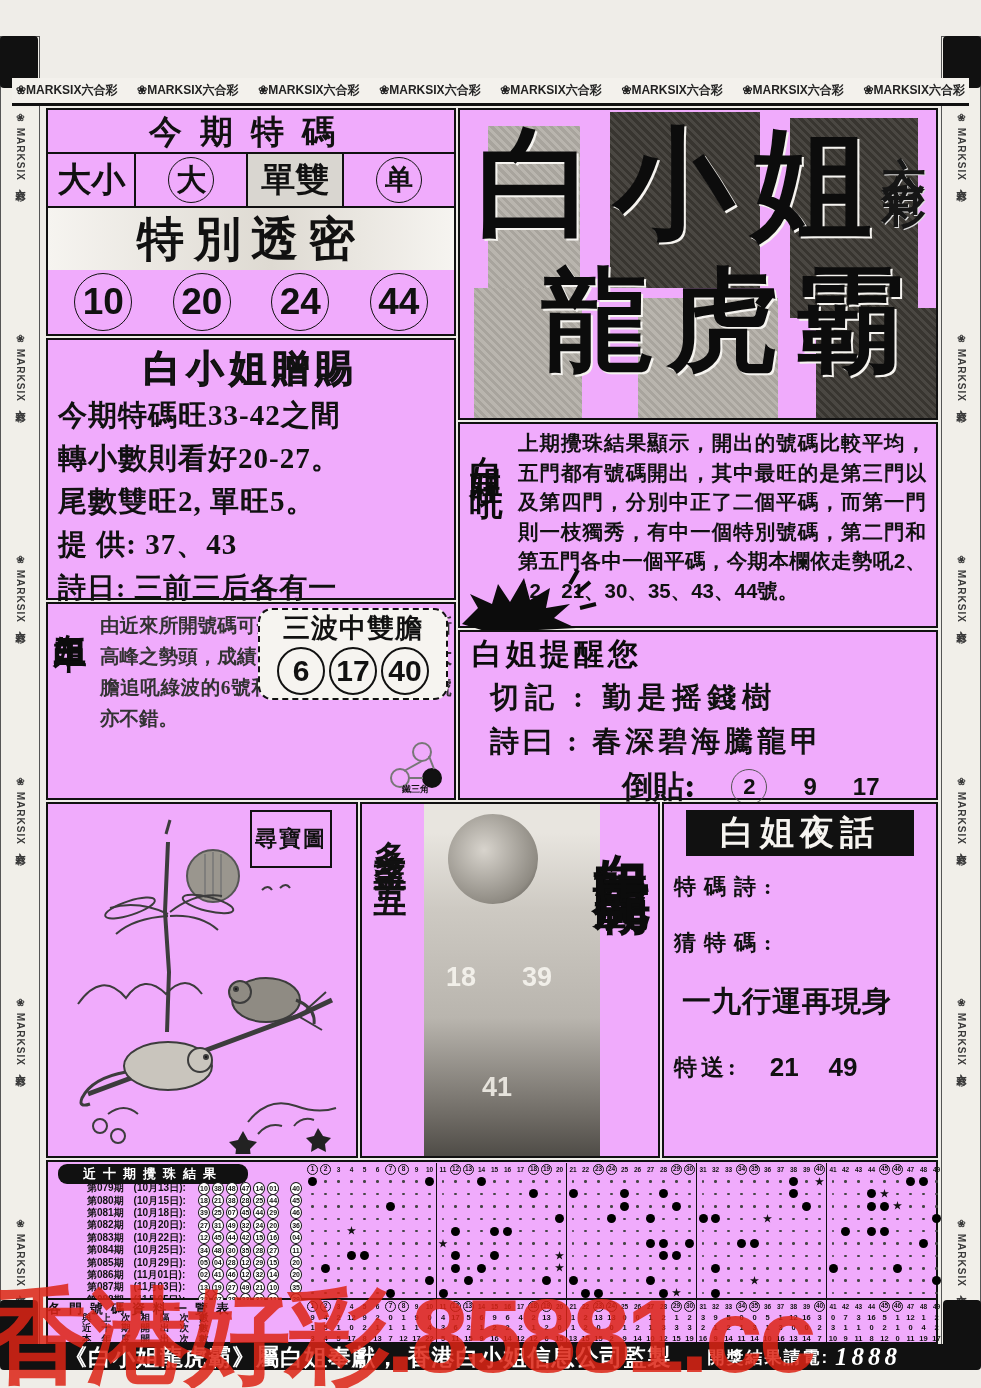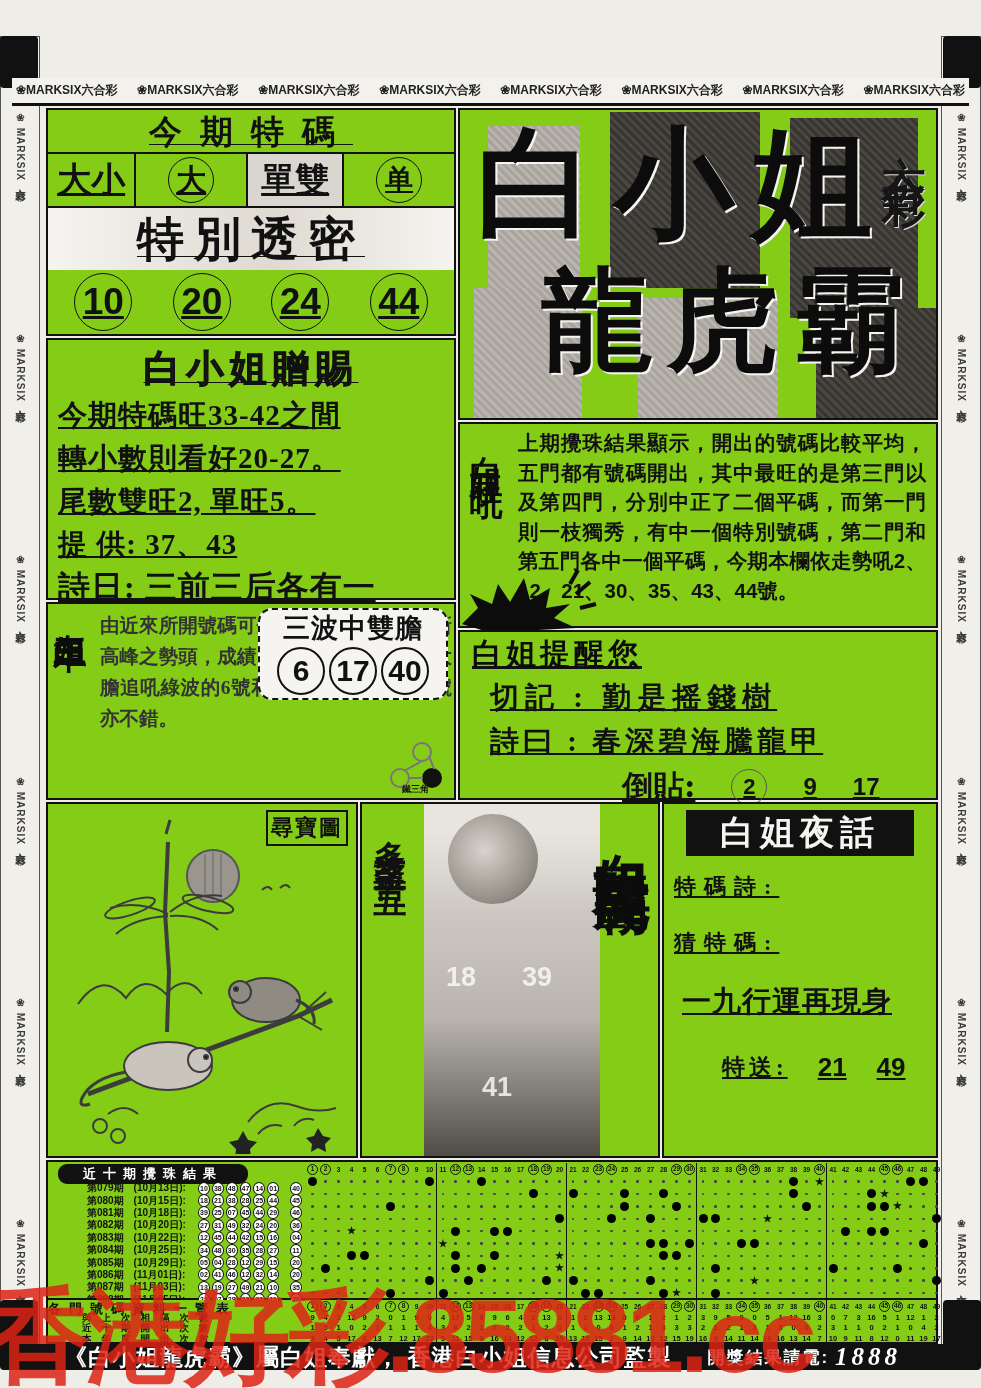--- a/index.html
+++ b/index.html
@@ -1,19 +1,19 @@
 <!DOCTYPE html>
 <html><head>
 <meta charset="utf-8">
 <style>
   html,body{margin:0;padding:0;background:#c9c6c0;}
   #page{position:relative;width:981px;height:1388px;background:#efedе8;background:#efede8;
         font-family:"Liberation Sans",sans-serif;color:#111;overflow:hidden;}
   .abs{position:absolute;}
-  .box{position:absolute;border:2px solid #111;background:#84cc16;box-sizing:border-box;text-decoration:underline;}
+  .box{position:absolute;border:2px solid #111;background:#f0abfc;box-sizing:border-box;}
   .serif{font-family:"Liberation Serif",serif;}
   
   .vstrip{position:absolute;top:36px;bottom:22px;width:38px;background:#f1efe9;border:1px solid #555;
           display:flex;flex-direction:column;align-items:center;justify-content:space-around;overflow:hidden;}
   .vstrip span{writing-mode:vertical-rl;font-size:10px;font-weight:bold;color:#3a3a3a;letter-spacing:1px;white-space:nowrap;}
   .cap{position:absolute;width:38px;height:52px;background:#111;border-radius:4px;}
   
   #hdr{left:12px;top:36px;width:957px;height:42px;border-top:4px solid #111;border-bottom:2px solid #111;
        background:#f6f4f0;display:flex;align-items:center;}
   #hdr .note{font-size:16px;font-weight:bold;margin-left:28px;letter-spacing:2px;}
@@ -126,21 +126,21 @@
 
   <div class="box" style="left:46px;top:338px;width:410px;height:262px;padding:4px 10px;">
     <div style="text-align:center;">
       <span class="bigtitle" style="font-size:37px;letter-spacing:6px;color:#222;-webkit-text-stroke:1px #111;">白小姐贈賜</span>
     </div>
     <div id="gift-lines">
         <div class="serif" style="font-size: 29px; font-weight: 900; letter-spacing: 1px; line-height: 43px;">今期特碼旺33-42之間</div>
         <div class="serif" style="font-size: 29px; font-weight: 900; letter-spacing: 1px; line-height: 43px;">轉小數則看好20-27。</div>
         <div class="serif" style="font-size: 29px; font-weight: 900; letter-spacing: 1px; line-height: 43px;">尾數雙旺2, 單旺5。</div>
         <div class="serif" style="font-size: 29px; font-weight: 900; letter-spacing: 1px; line-height: 43px;">提 供: 37、43</div>
-        <div class="serif" style="font-weight: 900; letter-spacing: 1px; line-height: 43px; font-size: 32px;">詩日: 三前三后各有一</div>
+        <div class="serif" style="font-weight: 900; letter-spacing: 1px; line-height: 43px; font-size: 28px;">詩日: 三前三后各有一</div>
       </div>
   </div>
 
   <div class="box" style="left:46px;top:602px;width:410px;height:198px;">
     <div class="vtext brush" style="position:absolute;left:4px;top:4px;font-size:33px;line-height:36px;height:190px;letter-spacing:2px;">白姐三中二</div>
     <div class="serif" style="position:absolute;left:52px;top:6px;width:352px;font-size:19.5px;font-weight:bold;line-height:31px;color:#333;text-align:justify;">由近來所開號碼可分析出，綠波有再創新高峰之勢頭，成績日漸有大勢，今期可大膽追吼綠波的6號和17號，而紅波的40號亦不錯。</div>
     <div style="position:absolute;right:6px;top:4px;width:186px;height:88px;border:2px dashed #111;border-radius:14px;background:#f6f4f0;text-align:center;">
       <span class="bigtitle" style="font-size:27px;letter-spacing:1px;">三波中雙膽</span>
       <div id="inset-nums" style="display:flex;justify-content:center;gap:4px;margin-top:1px;">
           <span class="circle-num" style="width: 44px; height: 44px; font-size: 30px; font-weight: bold;">6</span>
@@ -151,21 +151,21 @@
     <svg style="position:absolute;right:8px;bottom:4px;" width="64" height="54" viewBox="0 0 64 54">
       <circle cx="40" cy="12" r="9" fill="none" stroke="#777" stroke-width="2"></circle>
       <circle cx="18" cy="38" r="9" fill="none" stroke="#777" stroke-width="2"></circle>
       <circle cx="50" cy="38" r="9" fill="#111" stroke="#111" stroke-width="2"></circle>
       <path d="M40 21 L22 31 M47 16 L52 29 M27 38 L41 38" stroke="#777" stroke-width="2"></path>
       <text x="20" y="52" font-size="9" font-weight="bold" fill="#111">鐵三角</text>
     </svg>
   </div>
 
   <div class="box" style="left:46px;top:802px;width:312px;height:356px;">
-    <span class="serif" style="position:absolute;right:8px;top:6px;font-size:22px;font-weight:bold;border:2px solid #111;padding:1px 3px;letter-spacing:2px;">尋寶圖</span>
+    <span class="serif" style="position:absolute;right:24px;top:6px;font-size:22px;font-weight:bold;border:2px solid #111;padding:12px 3px;letter-spacing:2px;">尋寶圖</span>
     <svg width="308" height="350" viewBox="0 0 308 350">
       <g stroke="#3c3c3c" stroke-width="2" fill="none">
         <circle cx="165" cy="72" r="26" fill="#9a968e" stroke="#555"></circle>
         <path d="M157 50 v44 M165 48 v48 M173 50 v44" stroke="#777" stroke-width="1.5"></path>
         <path d="M120 38 l-3 70 l4 60 l-2 60" stroke-width="4"></path>
         <path d="M118 30 l4 -14" stroke-width="3"></path>
         <path d="M120 110 q-30 -14 -58 -6 M120 112 q-34 2 -52 18 M122 108 q26 -20 52 -16 M122 112 q30 -2 48 14"></path>
         <ellipse cx="82" cy="104" rx="26" ry="7" transform="rotate(-18 82 104)"></ellipse>
         <ellipse cx="160" cy="100" rx="26" ry="7" transform="rotate(14 160 100)"></ellipse>
         <path d="M30 200 q24 -34 48 -6 q18 -26 40 -4 q20 -22 36 0"></path>
@@ -236,21 +236,21 @@
     <div class="vtext brush" style="position:absolute;right:2px;top:4px;font-size:58px;line-height:69px;letter-spacing:6px;">白姐龍虎霸</div>
   </div>
 
   <div class="box" style="left:662px;top:802px;width:276px;height:356px;padding:4px 10px;">
     <div style="background:#111;color:#f6f4f0;text-align:center;margin:2px 12px;">
       <span class="brush" style="font-size:34px;letter-spacing:6px;color:#f6f4f0;">白姐夜話</span>
     </div>
     <div class="serif" style="font-size:22px;font-weight:bold;letter-spacing:8px;margin-top:16px;">特碼詩:</div>
     <div class="serif" style="font-size:22px;font-weight:bold;letter-spacing:8px;margin-top:26px;">猜特碼:</div>
     <div style="font-size:29px;font-weight:900;margin-top:24px;margin-left:8px;letter-spacing:1px;">一九行運再現身</div>
-    <div style="margin-top:30px;display:flex;align-items:center;gap:30px;margin-left:48px;">
+    <div style="margin-top:30px;display:flex;align-items:center;gap:30px;">
       <span class="serif" style="font-size:23px;font-weight:bold;letter-spacing:4px;">特送:</span>
       <span style="font-size:26px;font-weight:bold;">21</span>
       <span style="font-size:26px;font-weight:bold;">49</span>
     </div>
   </div>
 
   <div class="box" style="left:46px;top:1160px;width:892px;height:140px;border-width:2px;">
     <div id="res-title">近十期攪珠結果</div>
     <div id="results-rows" style="position:absolute;left:4px;top:20px;width:252px;">
         <div class="rrow">

